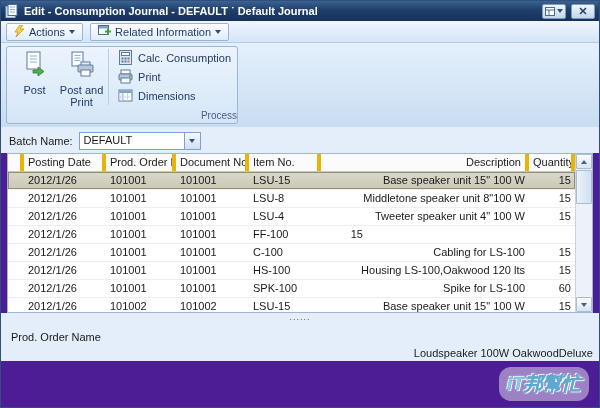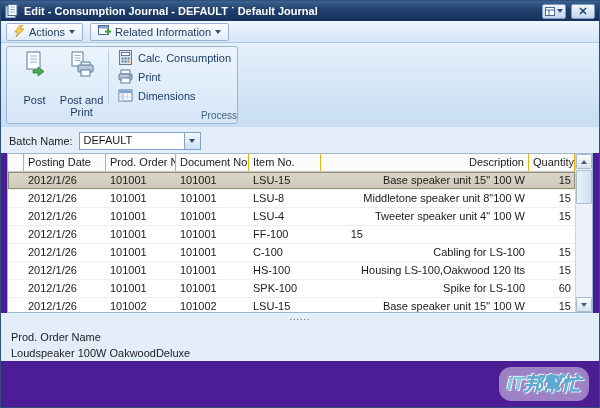--- a/index.html
+++ b/index.html
@@ -19,55 +19,55 @@
   .tri-dn-s { width:0; height:0; border-left:3px solid transparent; border-right:3px solid transparent; border-top:4px solid #44627f; }
 
   
   .menubar { height:22px; background:linear-gradient(#eff6fe,#d4e5f7); border-bottom:1px solid #b4cbe2; display:flex; align-items:center; padding:0 5px; gap:7px; }
   .menu-btn { height:18px; display:flex; align-items:center; gap:4px; padding:2px 7px; border:1px solid #9ab4d2; border-radius:2px; background:linear-gradient(#fefefe,#e0edfa); color:#1e3c64; white-space:nowrap; }
 
   
   .ribbon { height:84px; background:linear-gradient(#e4f0fc,#c8ddf2); padding:3px 0 0 5px; }
   .group { width:232px; height:78px; border:1px solid #9ab6d2; border-radius:3px; background:linear-gradient(#ecf4fd,#d5e6f7); position:relative; display:flex; align-items:flex-start; padding:2px 2px 14px 4px; }
   .group-label { position:absolute; bottom:1px; left:0; right:0; text-align:right; color:#44627f; font-size:10px; height:12px; line-height:12px; }
-  .big-btn { width:55px; height:60px; display:flex; flex-direction:column; align-items:center; padding-top:2px; gap:14px; border-radius:2px; color:#1e3c64; text-align:center; line-height:1.15; }
+  .big-btn { width:55px; height:60px; display:flex; flex-direction:column; align-items:center; padding-top:2px; gap:4px; border-radius:2px; color:#1e3c64; text-align:center; line-height:1.15; }
   .small-col { border-left:1px solid #b9cfe4; margin-left:3px; padding-left:5px; display:flex; flex-direction:column; gap:1px; }
   .small-btn { display:flex; align-items:center; gap:5px; height:18px; padding:0 4px; color:#1e3c64; white-space:nowrap; }
 
   
   .batch-row { display:flex; align-items:center; gap:6px; padding:5px 8px 3px 8px; height:26px; background:#e4eefa; }
   .combo { width:122px; height:18px; background:#fff; border:1px solid #7da2ce; display:flex; align-items:stretch; }
   .combo-text { flex:1; padding:1px 4px; overflow:hidden; white-space:nowrap; }
   .combo-btn { width:16px; background:linear-gradient(#f4f9fe,#cfe0f2); border-left:1px solid #7da2ce; display:flex; align-items:center; justify-content:center; }
 
   .grid { margin:0 6px; height:160px; background:#fff; border:1px solid #9eb6ce; position:relative; overflow:hidden; }
   .grid-inner { margin-right:17px; height:100%; overflow:hidden; }
   .grid-header { display:flex; height:18px; background:#fbfbfb; border-bottom:1px solid #c6c6c6; }
-  .hcell { padding:2px 4px; border-right:1px solid #eab308; white-space:nowrap; overflow:hidden; color:#222; }
+  .hcell { padding:2px 4px; border-right:4px solid #eab308; white-space:nowrap; overflow:hidden; color:#222; }
   .grow { display:flex; height:18px; border-bottom:1px solid #efeee8; background:#fff; }
   .grow.selected { background:linear-gradient(#dcd8ca,#ccc7b6); box-shadow:inset 0 0 0 1px #8f8f7a; }
   .cell { padding:2px 4px; white-space:nowrap; overflow:hidden; }
   .col-0 { width:16px; flex:none; }
   .col-1 { width:82px; flex:none; }
   .col-2 { width:70px; flex:none; }
   .col-3 { width:73px; flex:none; }
   .col-4 { width:72px; flex:none; }
   .col-5 { width:208px; flex:none;text-align:right; }
   .col-6 { width:46px; flex:none; text-align:right; }
 
   .vscroll { position:absolute; top:0; right:0; bottom:0; width:17px; background:#edf2f8; border-left:1px solid #c9d4e0; }
   .sb-btn { height:15px; display:flex; align-items:center; justify-content:center; background:linear-gradient(#fdfdfd,#d8e4f0); border:1px solid #a9bdd2; border-radius:1px; }
   .sb-btn.down { position:absolute; bottom:0; left:0; right:0; }
   .sb-thumb { position:absolute; top:16px; left:0; right:0; height:34px; background:linear-gradient(90deg,#eaf2fa,#cfe0f1); border:1px solid #a9bdd2; border-radius:1px; }
 
   .more-row { height:12px; text-align:center; color:#555; font-size:9px; line-height:8px; letter-spacing:1px; background:#e4eefa; }
 
   .footer { padding:4px 6px 0 10px; background:#e4eefa; }
   .footer-label { height:16px; line-height:16px; color:#1a1a1a; }
-  .footer-value { height:16px; line-height:16px; color:#1a1a1a; }
+  .footer-value { height:16px; line-height:16px; color:#1a1a1a;text-align:right; }
 
   .watermark { position:absolute; right:10px; bottom:6px; font-size:19px; font-weight:bold; font-style:italic; color:#8ecbe8; -webkit-text-stroke:0.5px #5fa8d0; text-shadow:1px 1px 0 #ffffff, -1px -1px 0 #ffffff, 0 0 3px #ffffff; padding:4px 8px; background:rgba(255,255,255,0.45); border-radius:12px; }
 </style>
 </head>
 <body>
 
 <div class="window">
 
   <div class="titlebar">
     <span class="title-icon">

